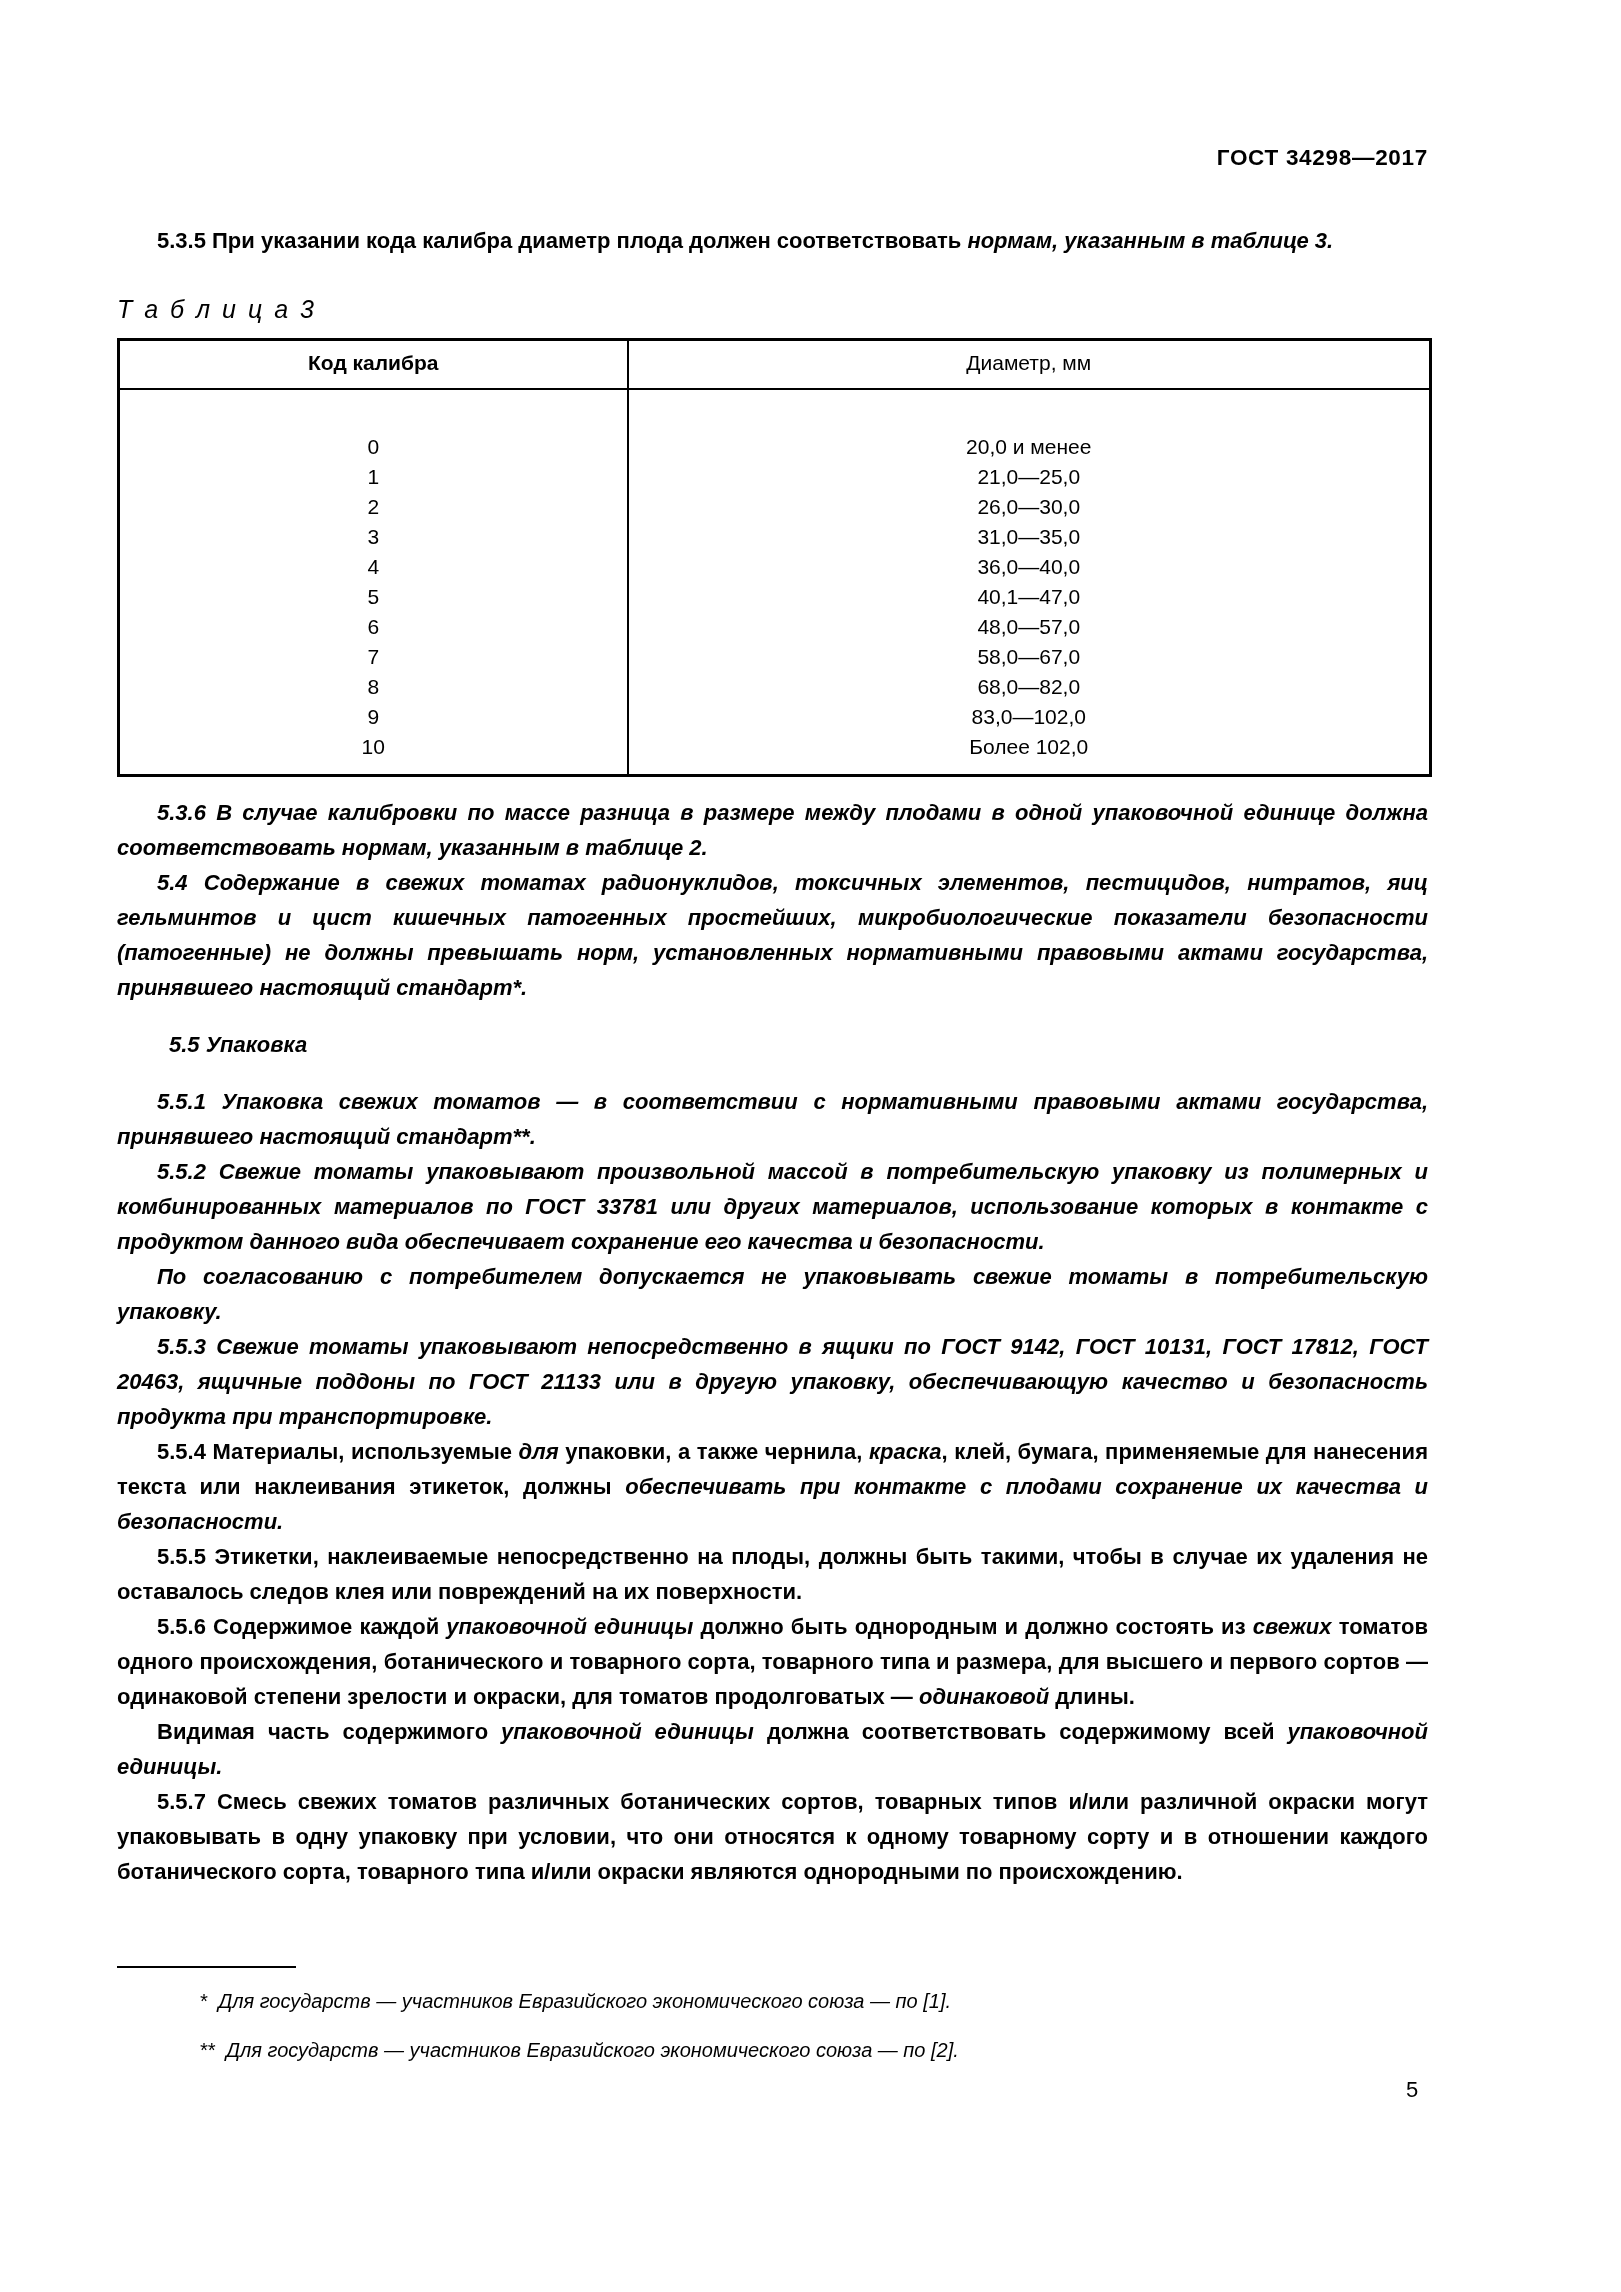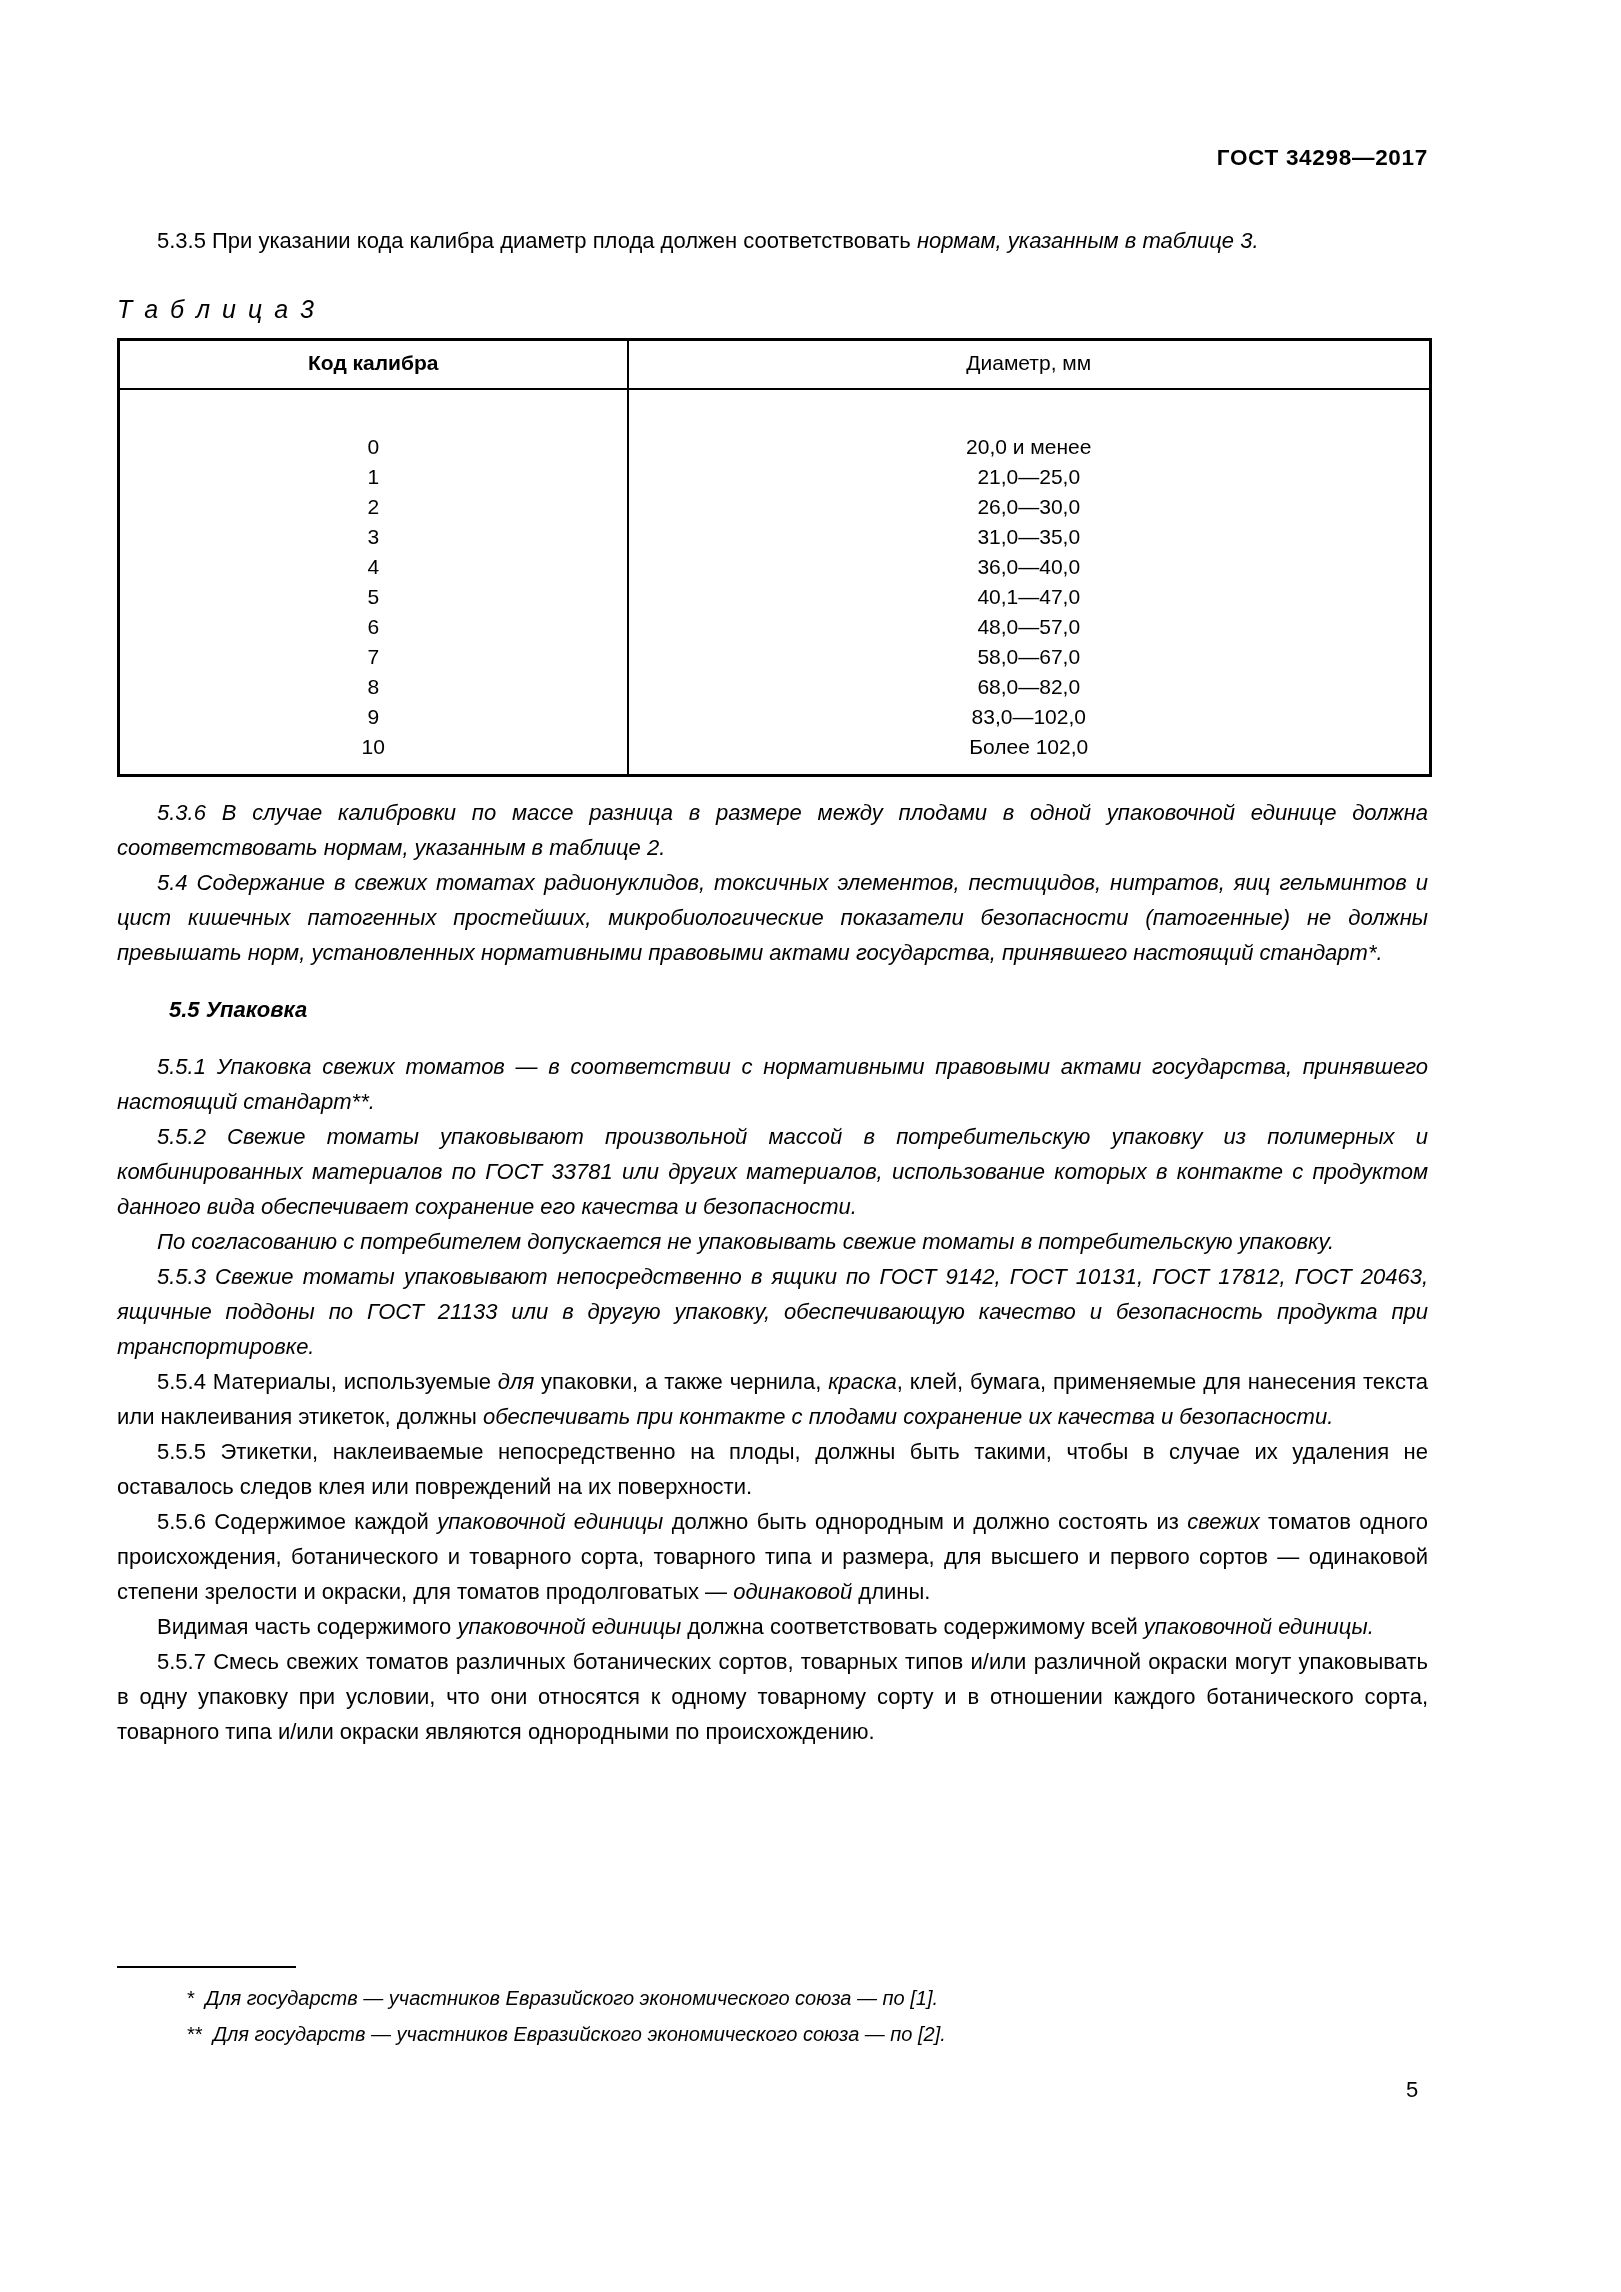--- a/index.html
+++ b/index.html
@@ -41,21 +41,21 @@
   }
 
   p {
     margin: 0;
     font-size: 22px;
     line-height: 35px;
     text-align: justify;
     text-justify: inter-word;
     hyphens: manual;
   }
-  p.indent { text-indent: 40px; }
+  p.indent { text-indent: 40px; font-weight: bold; }
   .it { font-style: italic; }
 
   
   .table-caption {
     font-size: 25px;
     font-style: italic;
     letter-spacing: 2.5px;
     margin-top: 37px;
     margin-bottom: 13.7px;
   }
@@ -142,21 +142,21 @@
   .footnote-rule {
     width: 179px;
     height: 0;
     border-top: 2.9px solid #000;
     margin-bottom: 13.7px;
   }
   .footnote {
     font-size: 20px;
     font-style: italic;
     line-height: 32px;
-    margin: 4px;
+    margin: 17px;
     padding-left: 77px;
     text-indent: -11.8px;
     white-space: nowrap;
   }
   .footnote .mark { font-style: italic; }
 
   
   .folio {
     position: absolute;
     left: 1406px;

